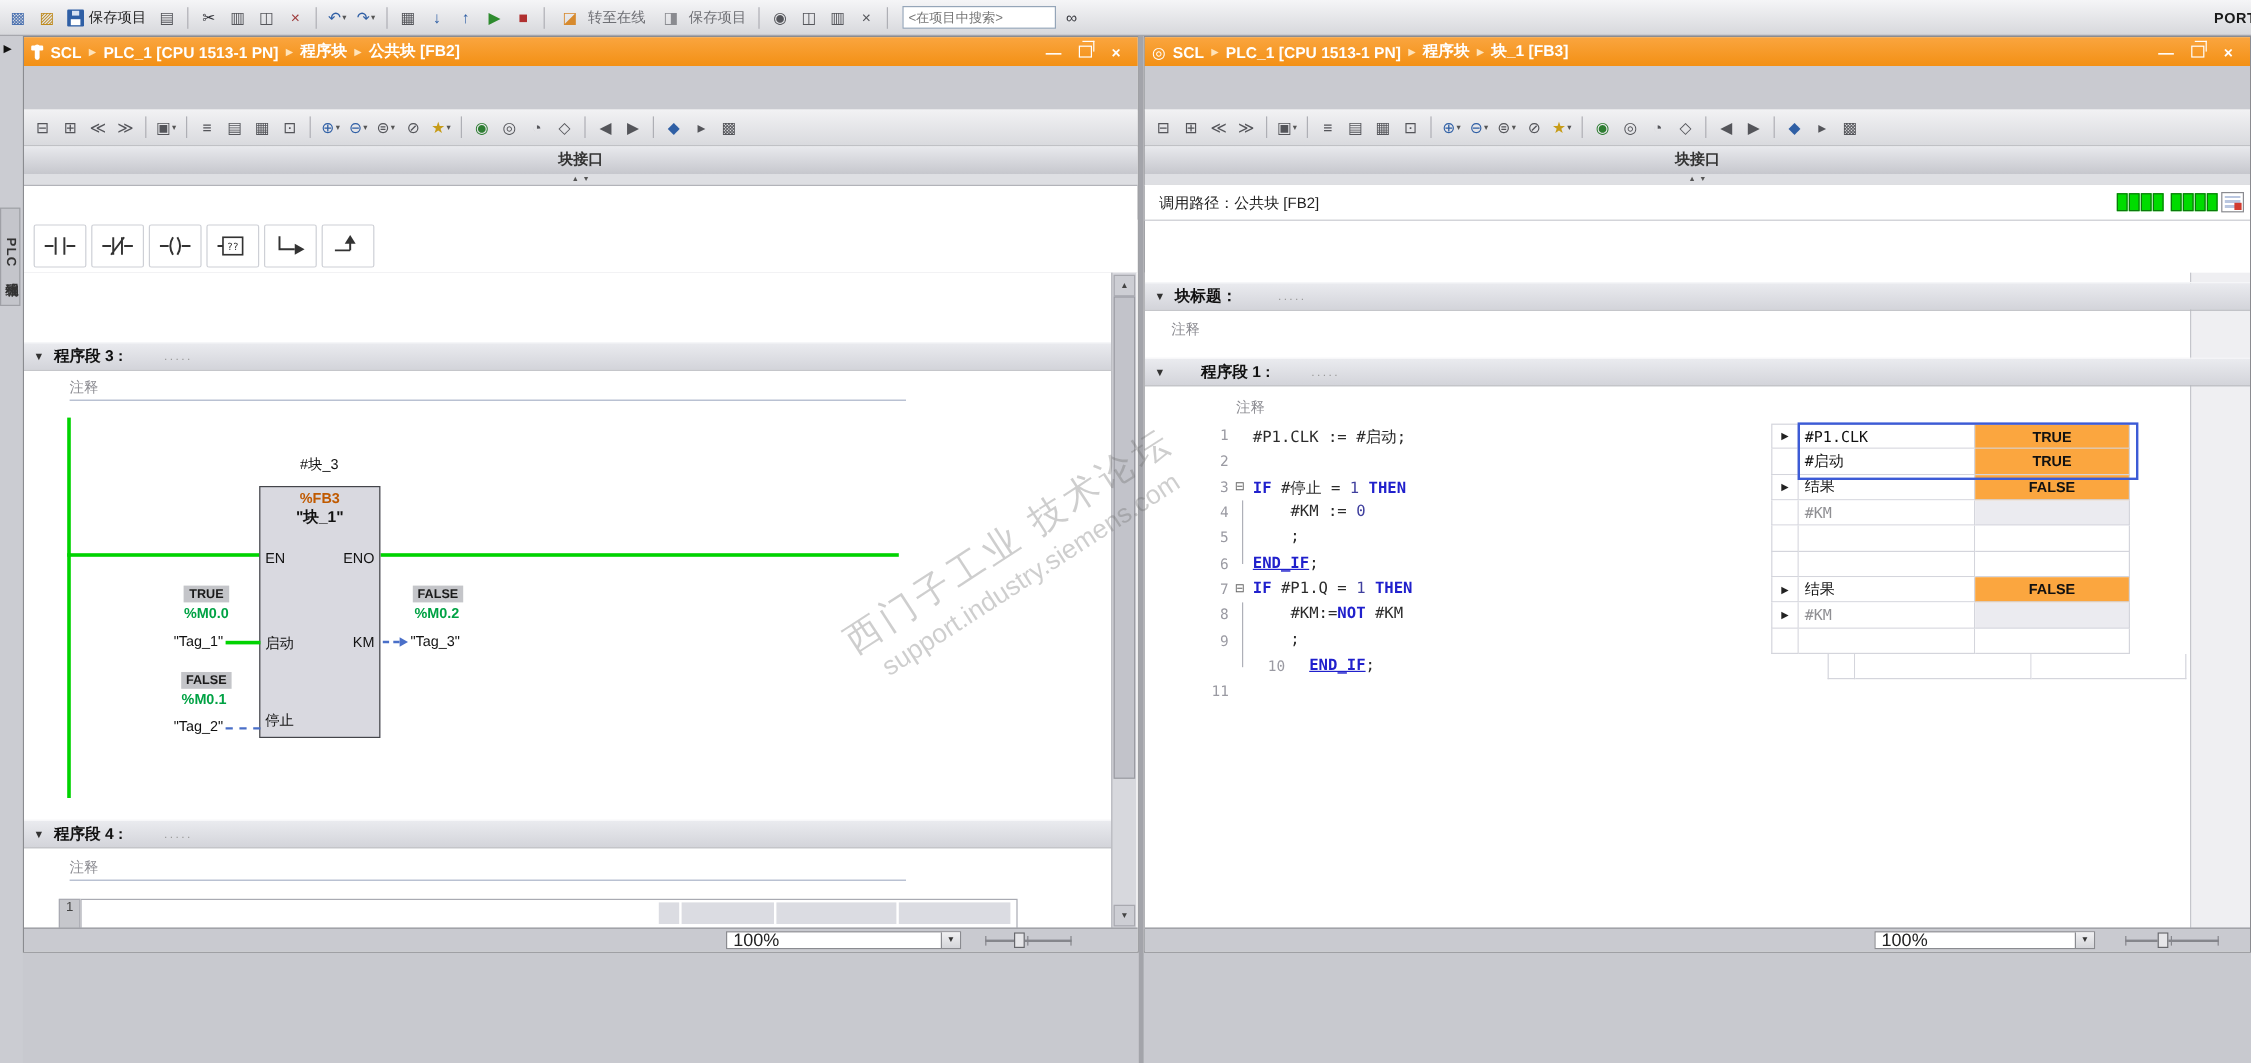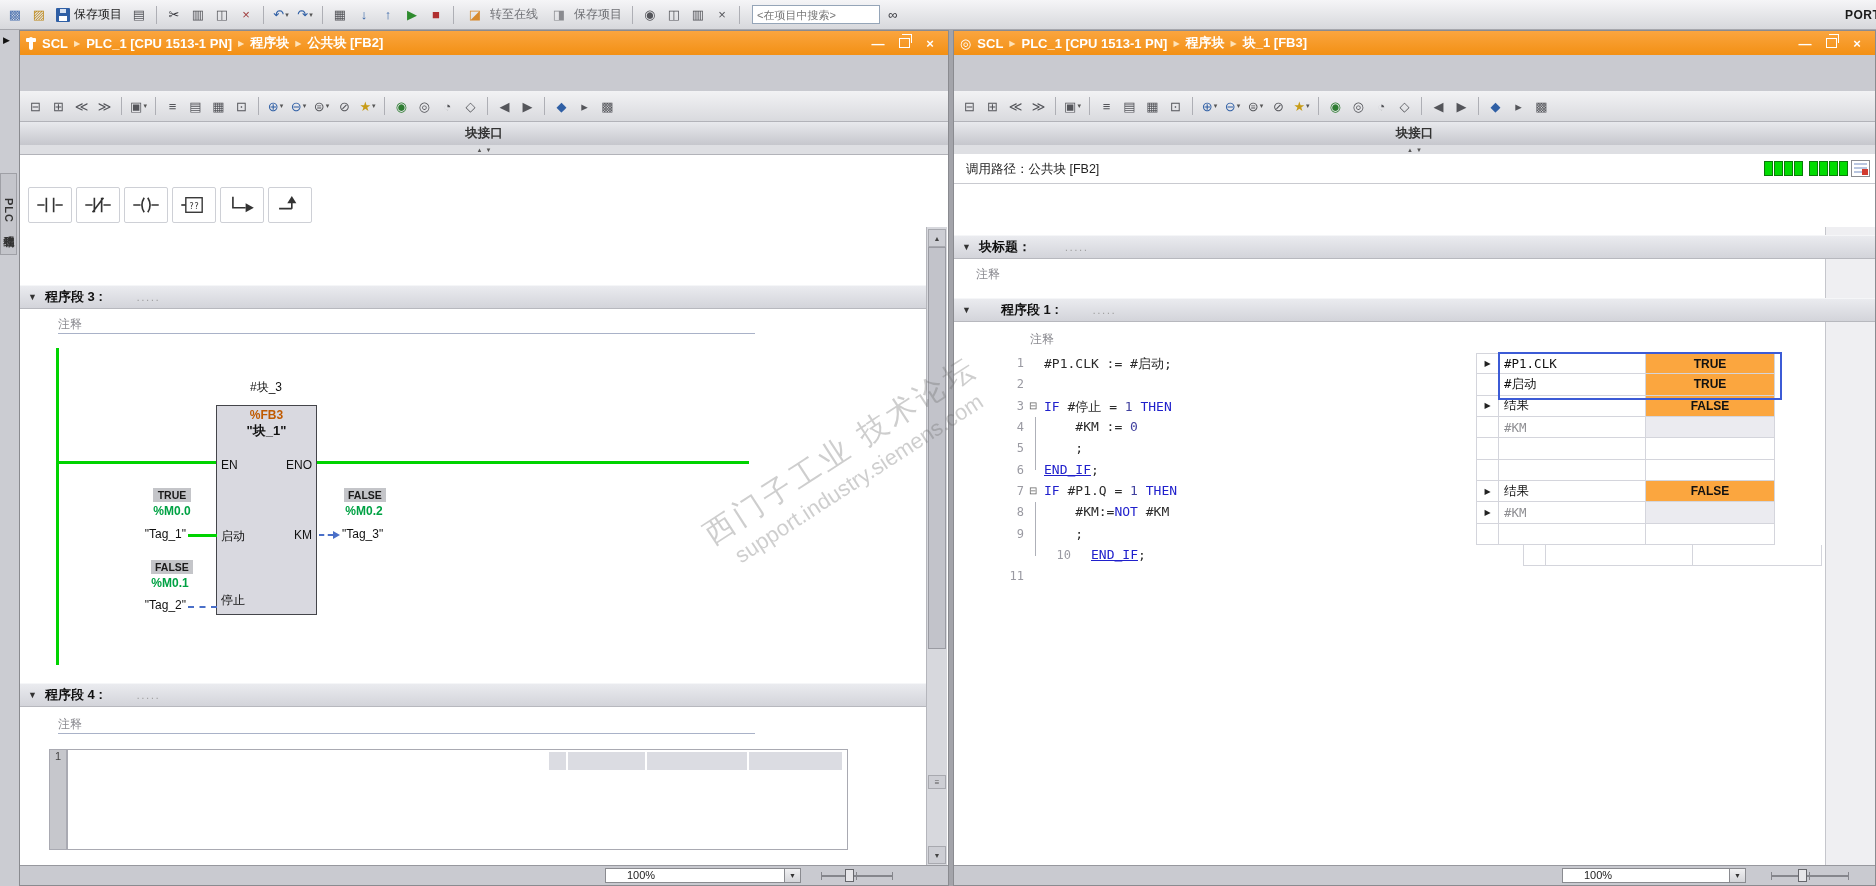--- a/index.html
+++ b/index.html
@@ -24,21 +24,21 @@
         font-size:11px;color:#777;padding:0 4px;background:#fff;}
   .portal{position:absolute;left:1845px;top:0;height:30px;width:31px;overflow:hidden;
         display:flex;align-items:center;font-size:12px;font-weight:bold;color:#1A1A1A;letter-spacing:.5px;}
   
   .leftstrip{position:absolute;left:0;top:30px;width:19px;height:856px;background:#CBCCD2;}
   .striptri{position:absolute;left:3px;top:5px;font-size:9px;color:#111;}
   .vtab{position:absolute;left:0;top:143px;width:17px;height:82px;background:#C4C5CB;
         border:1px solid #9FA0A6;box-sizing:border-box;display:flex;align-items:center;justify-content:center;}
   .vtab span{writing-mode:vertical-rl;font-size:11px;font-weight:bold;color:#333;letter-spacing:1px;white-space:nowrap;}
   
-  .panel{position:absolute;top:30px;height:856px;background:#fff;border:1px solid #8A8B90;box-sizing:border-box;}
+  .panel{position:absolute;top:30px;height:764px;background:#fff;border:1px solid #8A8B90;box-sizing:border-box;}
   .panel.pleft{left:19px;width:930px;}
   .panel.pright{left:953px;width:923px;}
   .divider{position:absolute;left:949px;top:30px;width:4px;height:856px;background:#A3A4AA;}
   .ptitle{position:absolute;left:0;top:0;right:0;height:24px;
         background:linear-gradient(#FAA53F,var(--c-titlebar,#F39014));
         display:flex;align-items:center;padding:0 6px;gap:6px;color:#fff;}
   .crumbs{display:flex;align-items:center;flex:1;overflow:hidden;white-space:nowrap;}
   .bitem{font-weight:bold;font-size:13px;color:#fff;}
   .bsep{font-size:8px;color:#FFE3B8;margin:0 6px;}
   .wctrls{display:flex;align-items:center;}
@@ -121,40 +121,40 @@
   .ssplit{position:absolute;left:1px;right:1px;height:12px;background:#CDCED4;border:1px solid #A8A9AF;
         display:flex;align-items:center;justify-content:center;font-size:8px;color:#555;}
   
   .codewrap{position:absolute;left:0;top:126px;width:870px;height:238px;}
   .code-row{position:absolute;left:0;width:870px;height:21.33px;}
   .ln{position:absolute;left:0;width:70px;text-align:right;top:3px;
       font-family:"DejaVu Sans Mono",monospace;font-size:12px;color:#9A9AA2;}
   .fold{position:absolute;left:75px;top:4px;font-size:10px;color:#666;line-height:12px;}
   .code-text{position:absolute;left:90px;top:2px;font-family:"DejaVu Sans Mono",monospace;
       font-size:13px;color:#2B2B2B;white-space:pre;}
-  .tk-k,.tk-ku{color:var(--c-kw,#2020CC);font-weight:normal;}
+  .tk-k,.tk-ku{color:var(--c-kw,#2020CC);font-weight:bold;}
   .tk-ku{text-decoration:underline;}
   .tk-v{color:#2B2B2B;} .tk-c{color:#3F3F9E;} .tk-p{color:#2B2B2B;}
   .mcell{position:absolute;top:0;bottom:0;box-sizing:border-box;border:1px solid #D4D5DC;border-top:none;
       display:flex;align-items:center;background:#fff;}
   .code-row.r0 .mcell{border-top:1px solid #D4D5DC;}
   .m-arrow{left:522px;width:23px;justify-content:center;font-size:8px;color:#222;}
   .m-name{left:545px;width:147px;padding-left:5px;font-family:"DejaVu Sans Mono",monospace;font-size:12.5px;color:#111;border-left:none;}
   .m-name.gname{color:#8F8F93;}
   .m-val{left:692px;width:129px;justify-content:center;font-size:12px;font-weight:bold;color:#111;border-left:none;}
   .m-val.orange{background:var(--c-morange,#FBA63F);}
   .m-val.gval{background:#EBEBF0;}
   .selbox{position:absolute;left:544px;top:125px;width:280px;height:44px;border:2px solid #3C5BD6;pointer-events:none;}
   .foldline{position:absolute;left:81px;width:1px;background:#AEB0B8;}
   .rmargin{position:absolute;left:871px;right:0;top:0;bottom:0;background:#EFEFF2;border-left:1px solid #C5C6CC;}
   
   .bottombar{position:absolute;left:0;right:0;bottom:0;height:19px;background:#C9CAD0;border-top:1px solid #97989E;}
   .zoomcombo{position:absolute;top:2px;height:15px;background:#fff;border:1px solid #8A8B90;
       box-sizing:border-box;display:flex;align-items:stretch;}
-  .zoomval{flex:1;font-size:11px;color:#222;padding:0 5px;line-height:13px;margin-left:16px;}
+  .zoomval{flex:1;font-size:15px;color:#222;padding:0 5px;line-height:13px;}
   .zoomdd{width:15px;background:linear-gradient(#F0F0F2,#D4D5D9);border-left:1px solid #8A8B90;
       display:flex;align-items:center;justify-content:center;font-size:7px;color:#333;}
   .zslider{position:absolute;top:2px;height:15px;}
   .ztrack{position:absolute;left:0;right:0;top:7px;height:2px;background:#85868C;}
   .ztick{position:absolute;top:4px;width:1px;height:8px;background:#85868C;}
   .zthumb{position:absolute;top:1px;width:9px;height:13px;background:#E6E6E9;border:1px solid #66676C;box-sizing:border-box;}
   
   .watermark{position:absolute;left:648px;top:428px;width:400px;text-align:center;
       transform:rotate(-33deg);color:#6A6A6A;opacity:.32;pointer-events:none;z-index:40;}
   .wm1{font-size:30px;letter-spacing:4px;}

